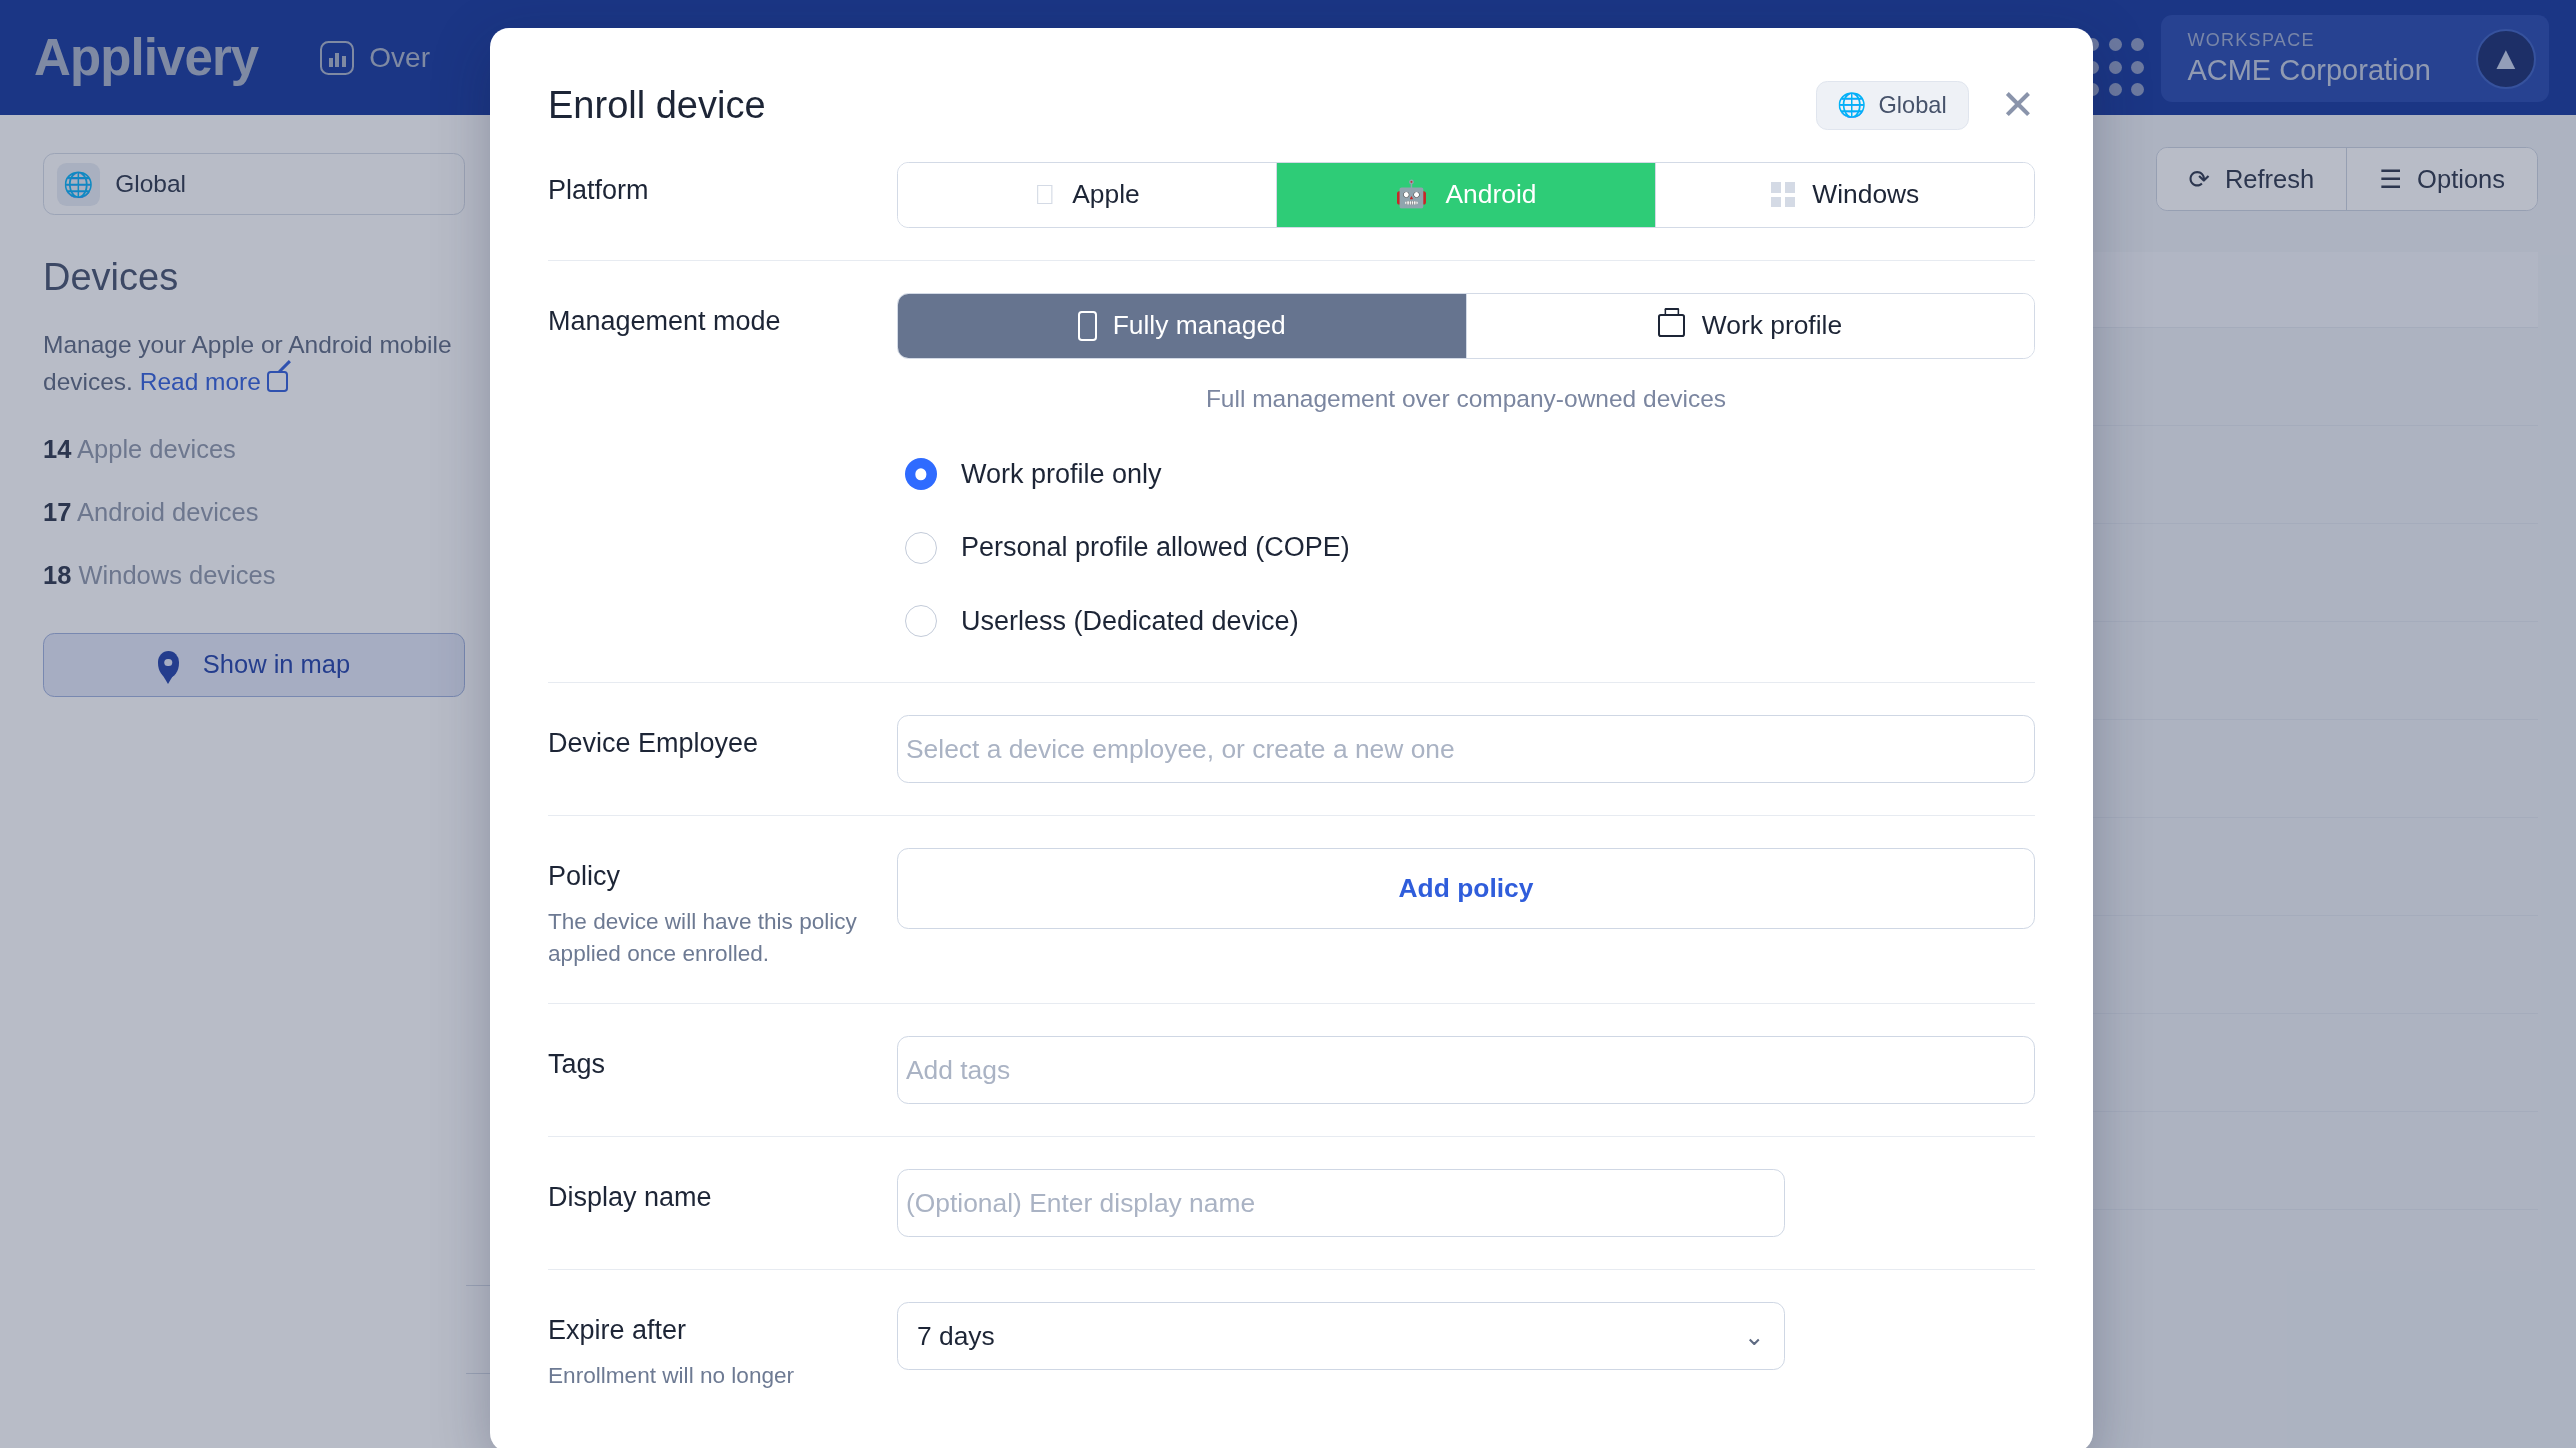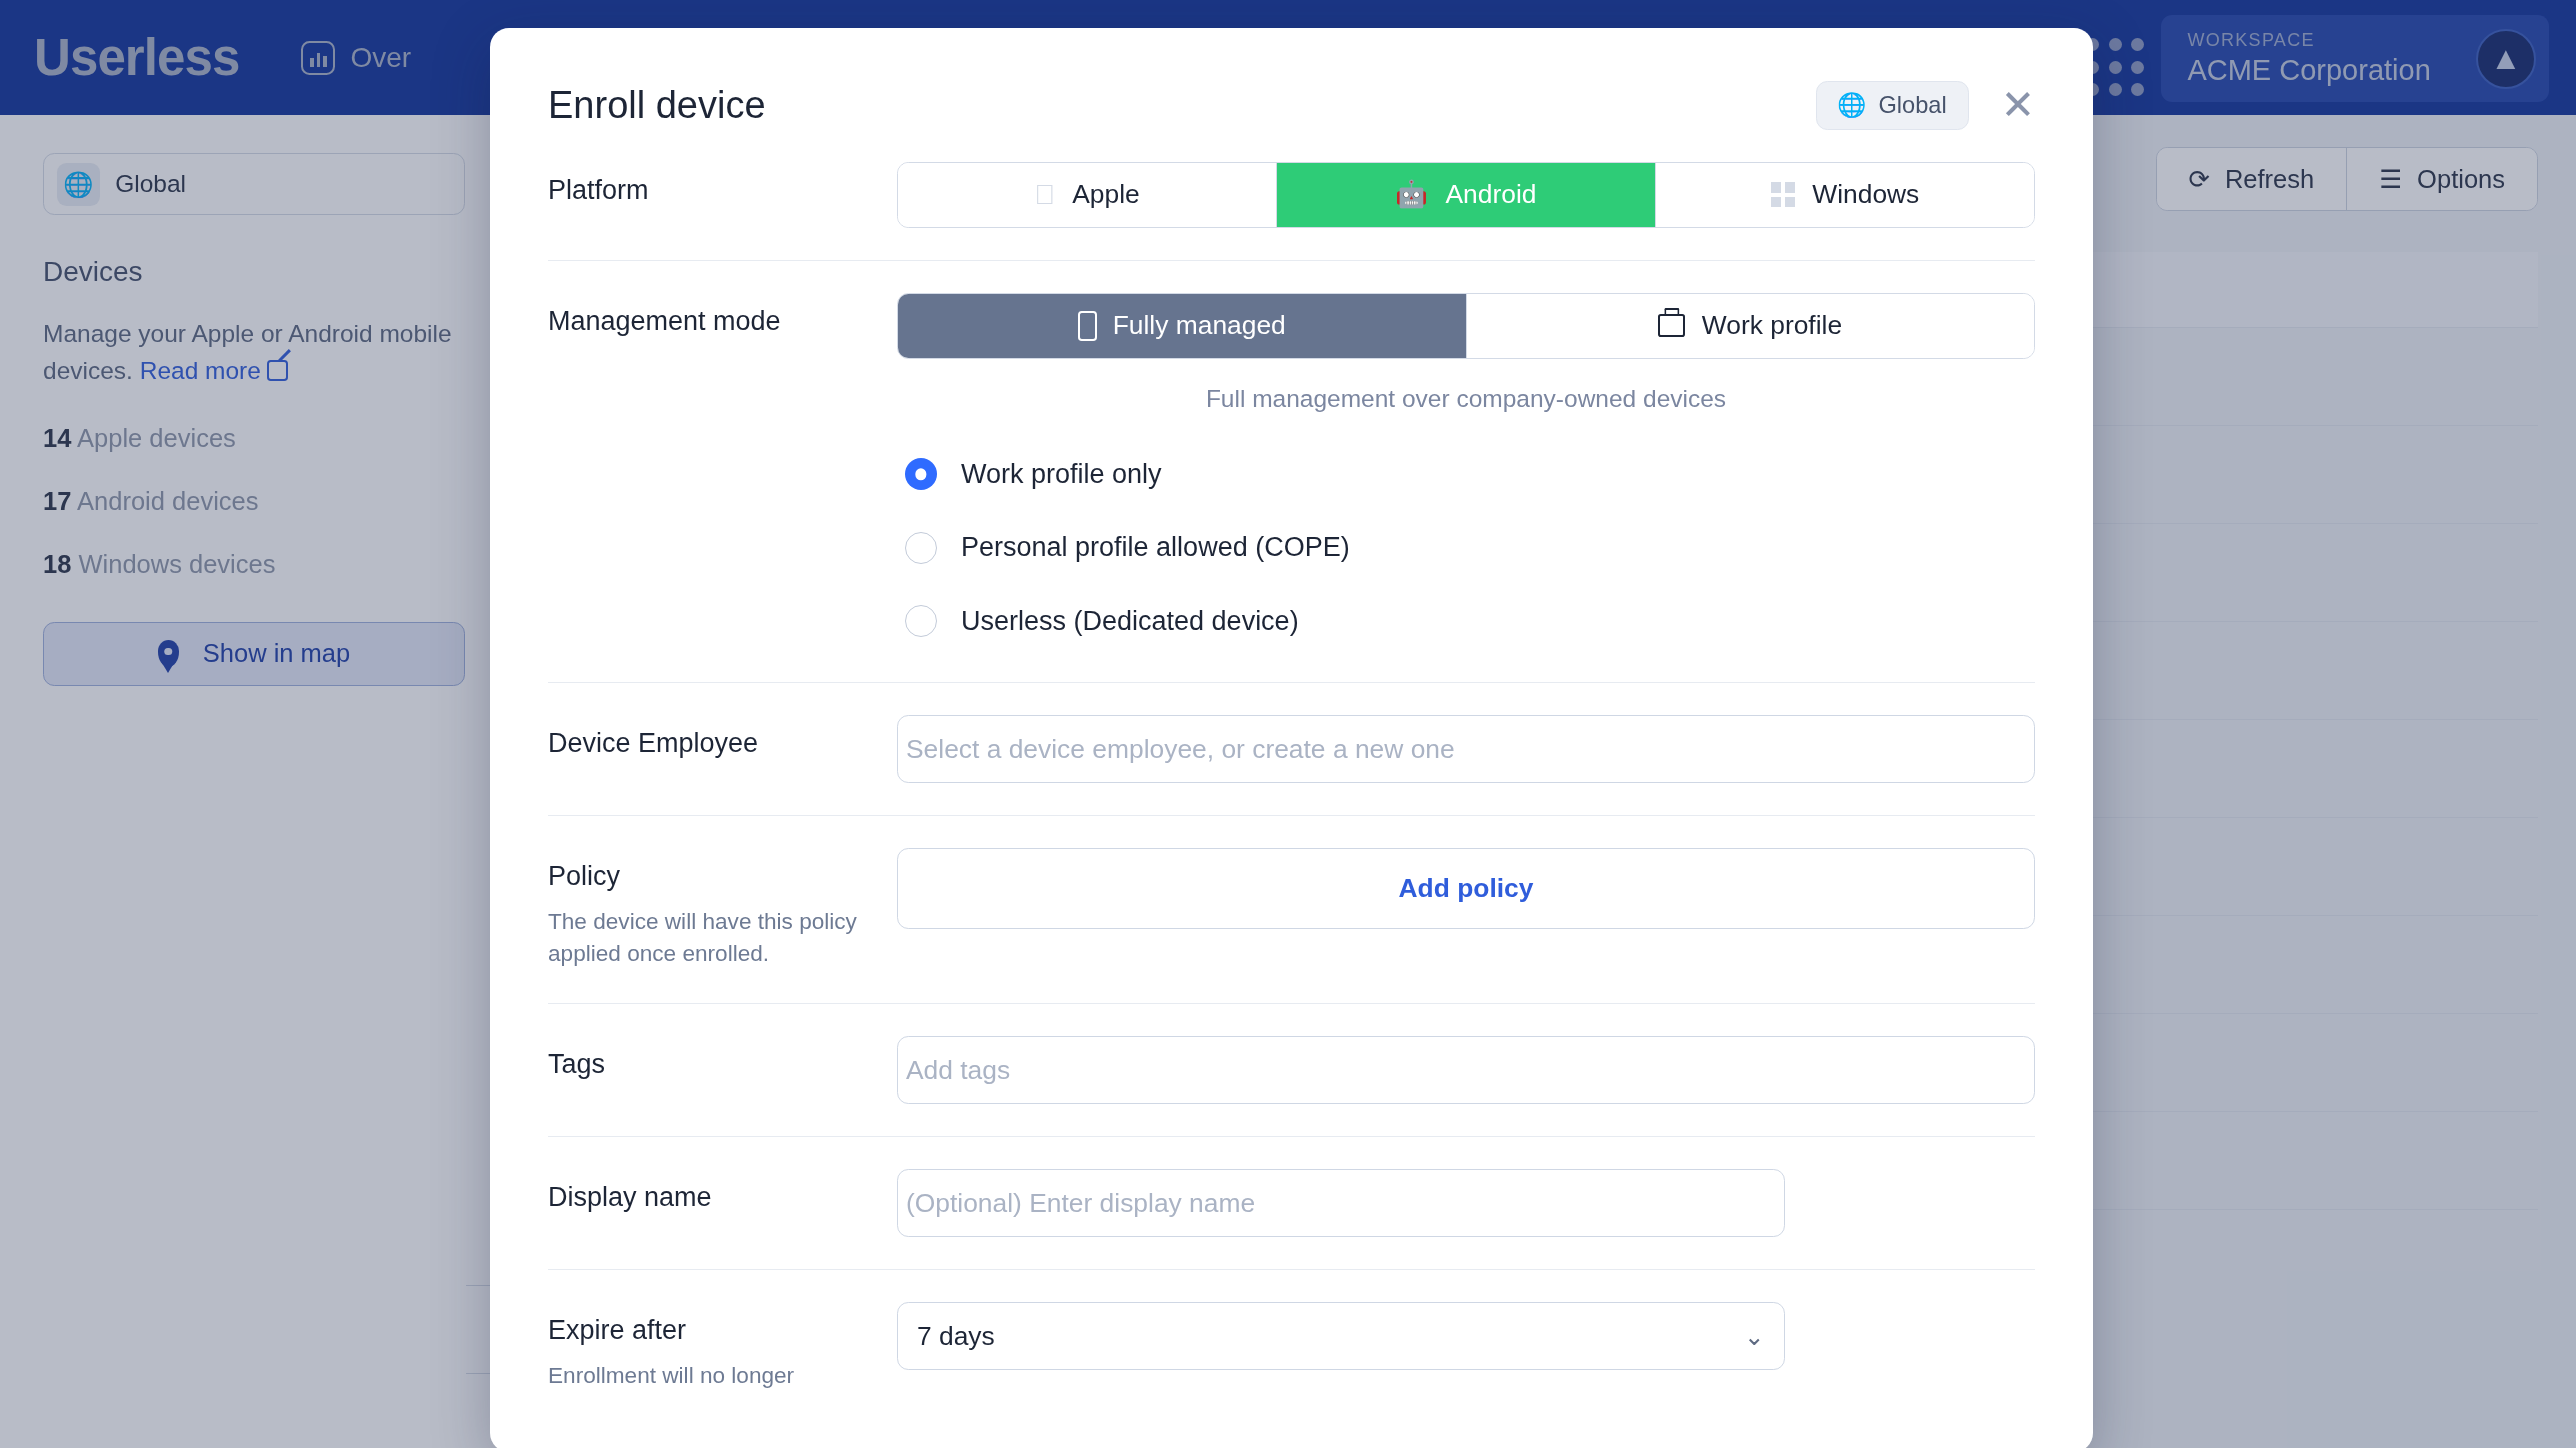--- a/index.html
+++ b/index.html
@@ -66,21 +66,21 @@
   }
   .scope-pill {
     height: 62px; border:0.9px solid #d5dbe6; border-radius: 11.3px;
     display:flex; align-items:center; gap: 15px; padding: 0 13.2px;
     font-size: 24.5px; color: #2b3549; background:#fff;
   }
   .scope-ico {
     width: 43px; height:43px; border-radius:9.4px; background:#e9edf4;
     display:flex;align-items:center;justify-content:center; color:#54607a; font-size:24.5px;
   }
-  .sb-title { font-size: 28px; color:#44506b; margin-top: 41px; font-weight: 500; }
+  .sb-title { font-size: 38px; color:#44506b; margin-top: 41px; font-weight: 500; }
   .sb-desc { font-size: 24.5px; color:#5c6880; line-height: 1.5; margin-top: 28px; }
   .sb-desc a { color:#2f5ddb; text-decoration:none; }
   .ext-ico { display:inline-block; width:21px;height:21px;border:2.8px solid #2f5ddb;border-radius:3.8px;
              position:relative; vertical-align:-1.9px; margin-left:5.7px;}
   .ext-ico:after{content:"";position:absolute;right:-6.6px;top:-7.5px;width:15px;height:2.8px;background:#2f5ddb;transform:rotate(-45deg);}
   .stat { font-size: 25.5px; color:#8d96a9; margin-top: 34px; }
   .stat b { color:#2b3549; font-weight:600; }
   .map-btn {
     margin-top: 43px; height: 64px; border:0.9px solid #9fb0dc; border-radius: 11.3px;
     background:#e4e9f8; color:#1f3fa8; font-size: 25.5px;
@@ -208,21 +208,21 @@
 </style>
 </head>
 <body>
 
 <div id="app">
 
   <div class="bg-layer">
 
     <div class="topbar">
       <div class="logo">
-        <span>Userless</span>
+        <span>Applivery</span>
       </div>
       <div class="nav-item">
         <span class="nav-ico">
             <i></i>
             <i></i>
             <i></i>
           </span>
         <span>Over</span>
       </div>
 

